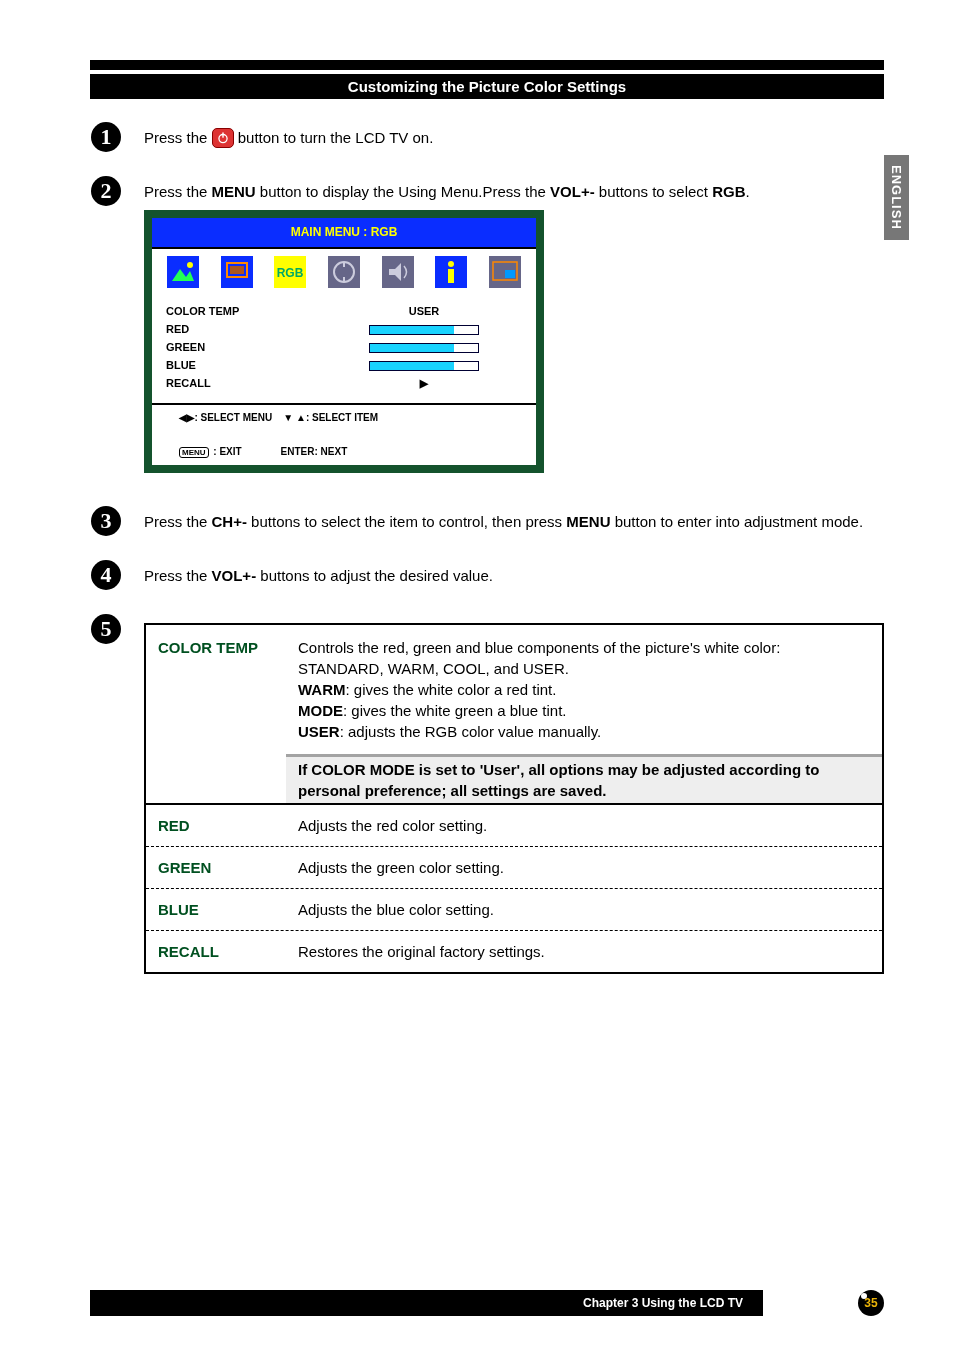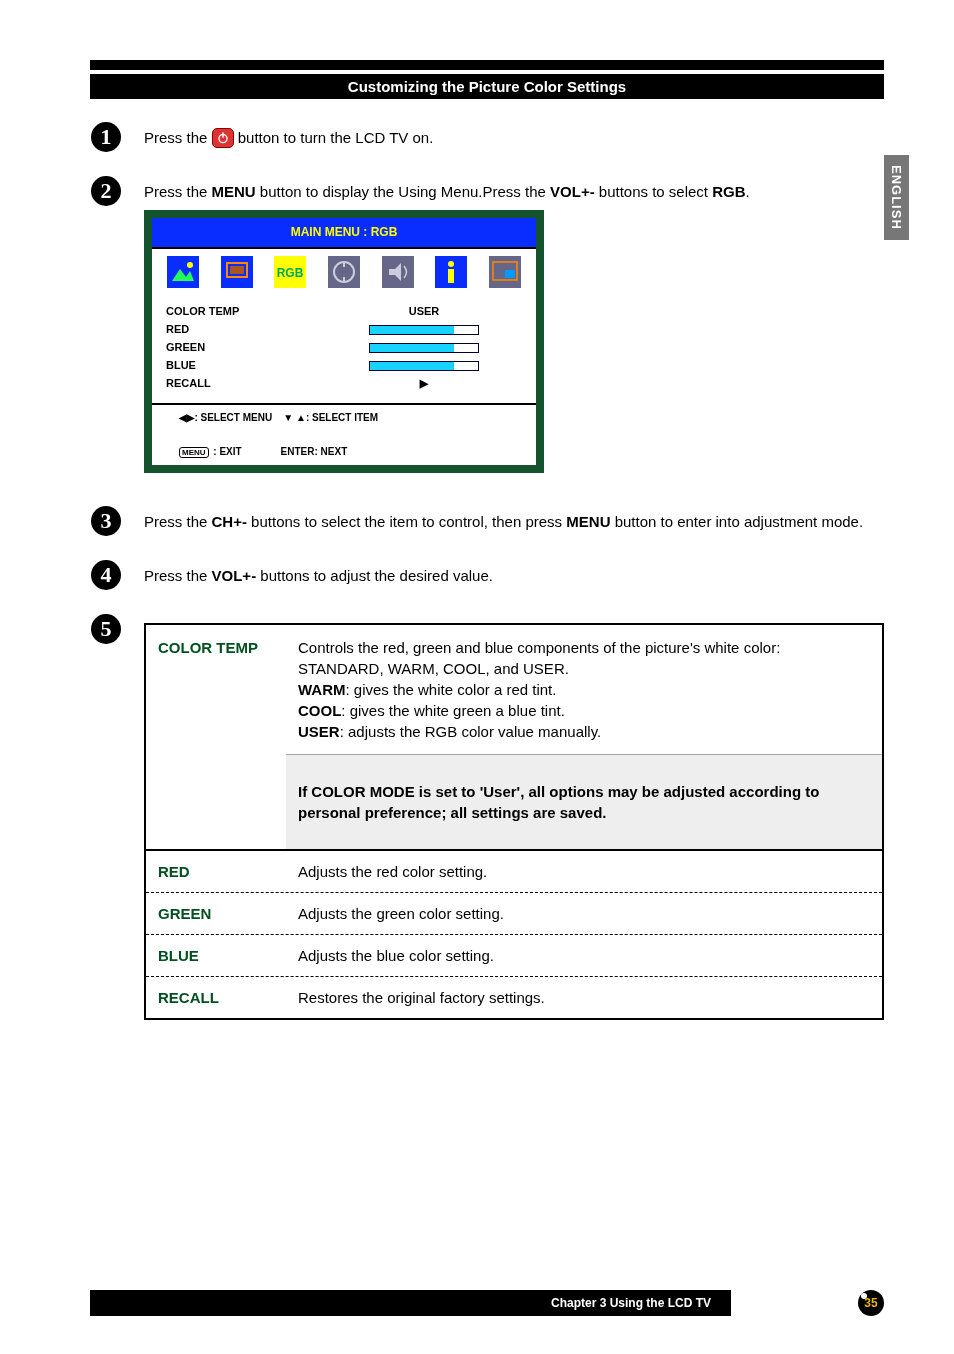--- a/index.html
+++ b/index.html
@@ -154,24 +154,24 @@
   .info-top-inner { padding: 12px; }
   .info-label {
     width: 140px;
     color: #005020;
     font-weight: bold;
     flex-shrink: 0;
   }
   .info-desc { flex: 1; line-height: 1.4; }
   .info-note {
     background: #eee;
-    padding: 26px 12px;
+    padding: 2px 12px;
     font-weight: bold;
     margin: 12px -12px -12px -12px;
-    border-top: 1px solid #a3a3a3;
+    border-top: 3px solid #a3a3a3;
   }
 
   .footer {
     position: absolute;
     left: 90px; right: 70px;
     bottom: 38px;
   }
   .footer-bar {
     background: #000;
     color: #fff;
@@ -196,21 +196,21 @@
     position: relative;
   }
   .page-circle::before{
     content:"";
     position:absolute;
     width:6px;height:6px;
     background:#fff;
     border-radius:50%;
     left:3px;top:3px;
   }
-  .footer-wrap { display:flex; align-items:center;gap:32px;}
+  .footer-wrap { display:flex; align-items:center;}
 </style>
 </head>
 <body>
 
 <div class="page">
   <div class="top-bar"></div>
   <div class="section-title">Customizing the Picture Color Settings</div>
 
   <div class="side-tab">ENGLISH</div>
 
@@ -380,21 +380,21 @@
         </svg>
     </div>
     <div class="step-body">
       <div class="info-table">
         <div class="info-row">
           <div class="info-top-inner" style="display:flex;width:100%;">
             <div class="info-label">COLOR TEMP</div>
             <div class="info-desc">
               <div>Controls the red, green and blue components of the picture's white color: STANDARD, WARM,  COOL, and USER.</div>
               <div><b>WARM</b><span>: gives the white color a red tint.</span></div>
-              <div><b>COOL</b><span>: gives the white green a blue tint.</span></div>
+              <div><b>MODE</b><span>: gives the white green a blue tint.</span></div>
               <div><b>USER</b><span>: adjusts the RGB color value manually.</span></div>
               <div class="info-note">If COLOR MODE is set to 'User', all options may be adjusted according to personal preference; all settings are saved.</div>
             </div>
           </div>
         </div>
         <div class="info-row">
           <div class="info-label">RED</div>
           <div class="info-desc">Adjusts the red color setting.</div>
         </div>
         <div class="info-row">

